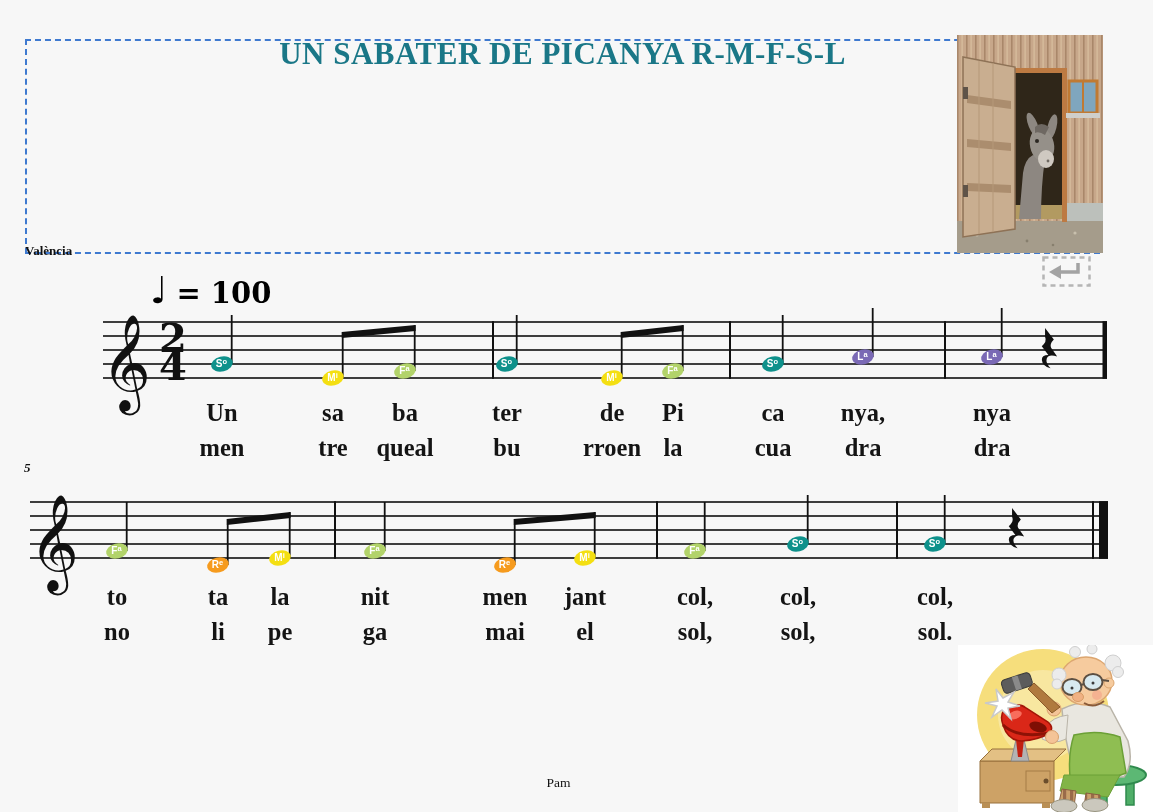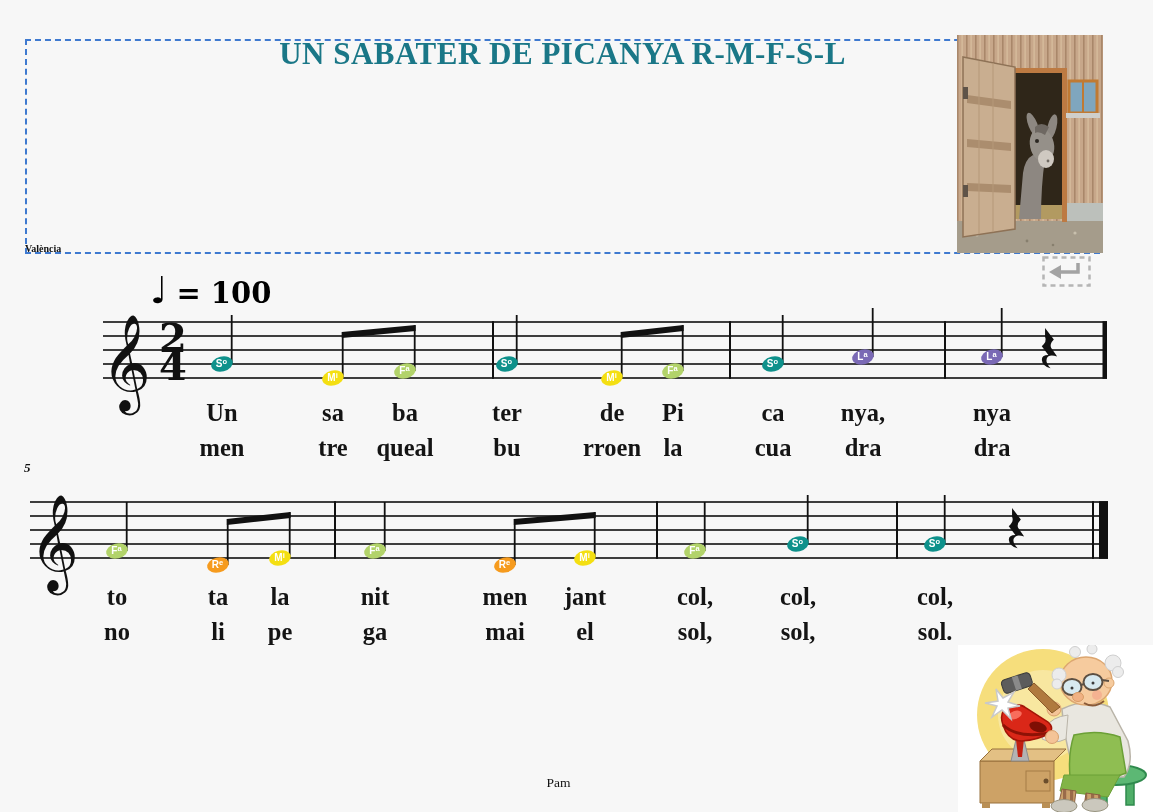--- a/index.html
+++ b/index.html
@@ -1,21 +1,21 @@
 <!DOCTYPE html>
 <html><head>
 <meta charset="utf-8">
 <style>
   html,body{margin:0;padding:0;background:#f7f7f7;}
   .page{position:relative;width:1153px;height:812px;background:#f7f7f7;overflow:hidden;font-family:"Liberation Serif",serif;padding-left:40px;}
   .frame{position:absolute;left:25px;top:39px;width:1071px;height:211px;border:2.5px dashed #3f7ad0;}
   .title{position:absolute;left:0;top:-5px;width:100%;text-align:center;font-weight:bold;font-size:31px;letter-spacing:.5px;font-family:"Liberation Serif",serif;}
   .photo{position:absolute;left:957px;top:35px;width:146px;height:218px;}
   .photo svg{display:block;}
-  .region{position:absolute;left:25px;top:243px;font-size:10px;font-weight:bold;color:#111;}
+  .region{position:absolute;left:25px;top:243px;font-size:13px;font-weight:bold;color:#111;}
   .break{position:absolute;left:1042px;top:256px;width:49px;height:31px;}
   .tempo{position:absolute;left:150px;top:256px;display:flex;align-items:baseline;color:#000;}
   .tnote{font-family:"DejaVu Sans",sans-serif;font-size:37px;}
   .tval{font-family:"DejaVu Serif",serif;font-weight:bold;font-size:29px;margin-left:9px;margin-top:20px;}
   #score-svg{position:absolute;left:0;top:0;}
   .footer{position:absolute;left:-18px;top:775px;width:1153px;text-align:center;font-size:13.5px;color:#111;}
   .cobbler{position:absolute;left:958px;top:645px;width:195px;height:167px;}
 </style>
 </head>
 <body>

